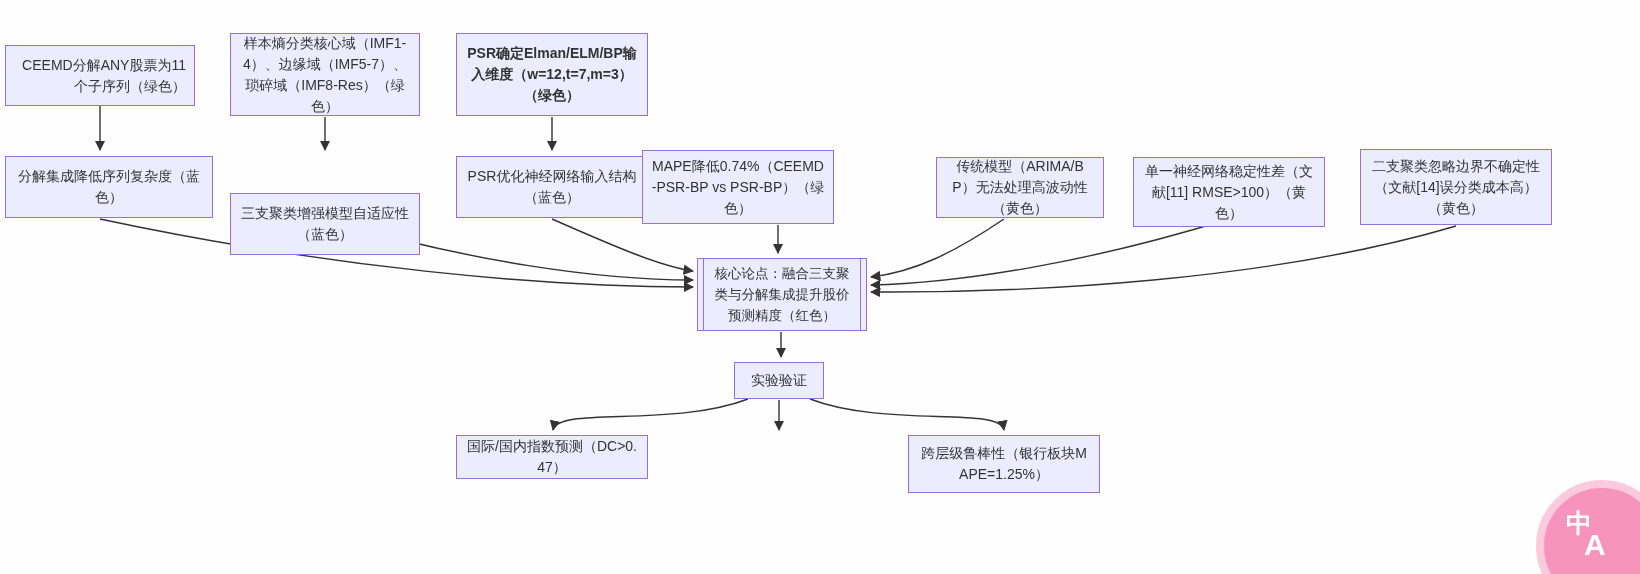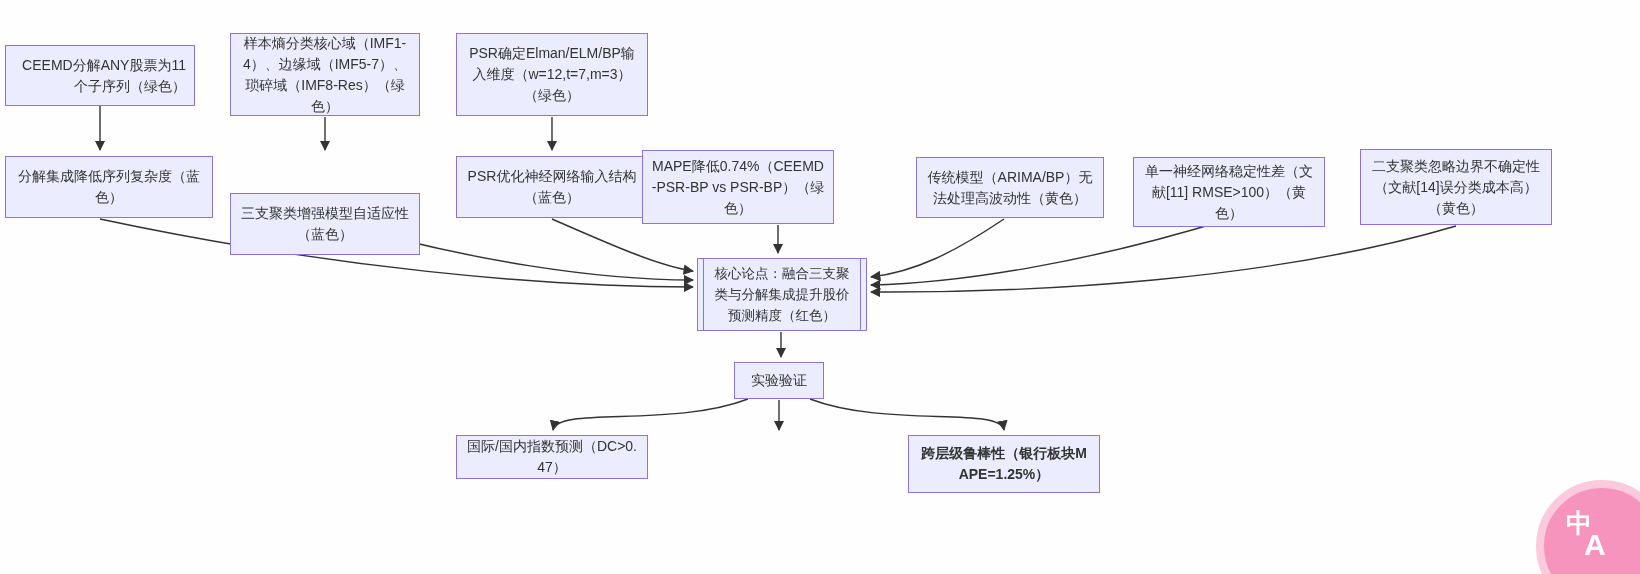--- a/index.html
+++ b/index.html
@@ -34,33 +34,33 @@
     top:0;bottom:0;
     width:1px;
     background:#9370db;
   }
   .subroutine::before{left:5px;}
   .subroutine::after{right:5px;}
 
   
   #n-ceemd   {left:5px;   top:45px;  width:190px; height:61px;text-align:right;}
   #n-entropy {left:230px; top:33px;  width:190px; height:83px;}
-  #n-psrdim  {left:456px; top:33px;  width:192px; height:83px;}
+  #n-psrdim  {left:456px; top:33px;  width:192px; height:83px;font-weight:bold;}
   #n-decomp  {left:5px;   top:156px; width:208px; height:62px;}
   #n-threeway{left:230px; top:156px; width:190px; height:62px;margin-top:37px;}
   #n-psropt  {left:456px; top:156px; width:192px; height:62px;}
   #n-mape    {left:642px; top:150px; width:192px; height:74px;}
-  #n-trad    {left:916px; top:157px; width:188px; height:61px;}
+  #n-trad    {left:936px; top:157px; width:168px; height:61px;}
   #n-single  {left:1133px;top:157px; width:192px; height:70px;}
   #n-twoway  {left:1360px;top:149px; width:192px; height:76px;}
   #n-core    {left:697px; top:258px; width:170px; height:73px; font-size:13.5px;}
   #n-exp     {left:734px; top:362px; width:90px;  height:37px;}
   #n-index   {left:456px; top:435px; width:192px; height:44px;}
   #n-stock   {left:682px; top:435px; width:192px; height:58px;}
-  #n-robust  {left:908px; top:435px; width:192px; height:58px;font-weight:bold;}
+  #n-robust  {left:908px; top:435px; width:192px; height:58px;}
 
   
   #float-btn{
     position:absolute;
     z-index:3;
     right:-28px;bottom:-38px;
     width:116px;height:116px;
     border-radius:50%;
     background:#f794bd;
     border:8px solid #fbcadd;

